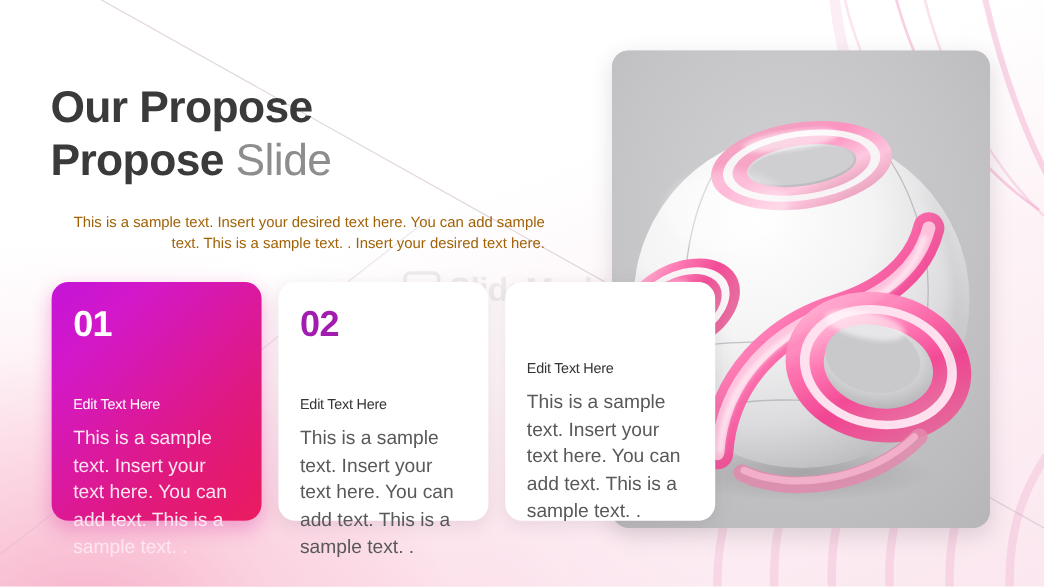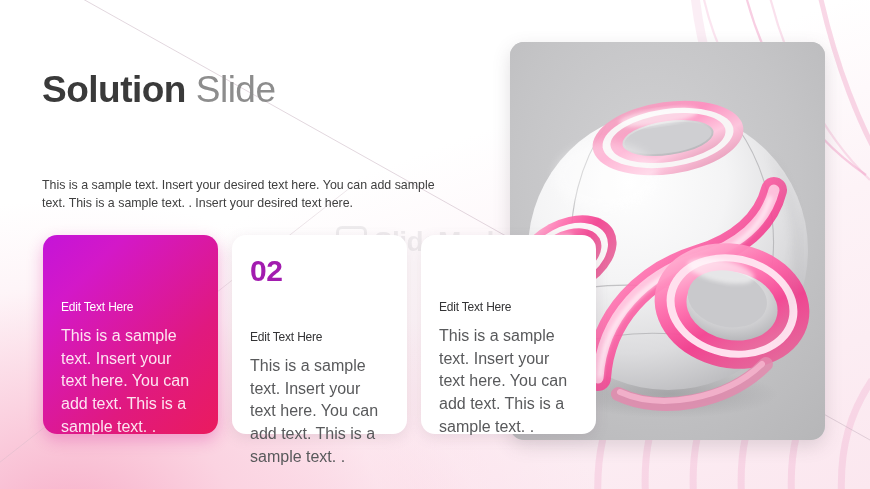--- a/index.html
+++ b/index.html
@@ -85,22 +85,23 @@
     color: #8d8d8d;
     font-weight: normal;
   }
   .subtitle {
     position: absolute;
     left: 42px;
     top: 176px;
     width: 412px;
     font-size: 12.4px;
     line-height: 1.48;
-    color: #404040;
+    color: #a16207;
     z-index: 10;
+    text-align: right;
   }
 
   
   .cards {
     position: absolute;
     left: 43px;
     top: 235px;
     display: flex;
     gap: 14px;
     z-index: 12;
@@ -201,28 +202,30 @@
     </svg>
   </div>
 
   <div class="watermark">
     <div class="wm-logo"></div>
     <div class="wm-text">SlideModel</div>
     <div class="wm-tld">.com</div>
   </div>
 
   <div class="title">
-    <div><span>Solution</span><span class="light"> Slide</span></div>
+    <div>Our Propose</div>
+    <div><span>Propose</span><span class="light"> Slide</span></div>
   </div>
 
   <div class="subtitle">This is a sample text. Insert your desired text here. You can add sample text. This is a sample text. . Insert your desired text here.</div>
 
   <div class="cards">
 
     <div class="card accent">
+      <div class="card-num">01</div>
       <div class="card-title">Edit Text Here</div>
       <div class="card-body">This is a sample text. Insert your text here. You can add text. This is a sample text. .</div>
     </div>
 
     <div class="card plain">
       <div class="card-num">02</div>
       <div class="card-title">Edit Text Here</div>
       <div class="card-body">This is a sample text. Insert your text here. You can add text. This is a sample text. .</div>
     </div>
 

